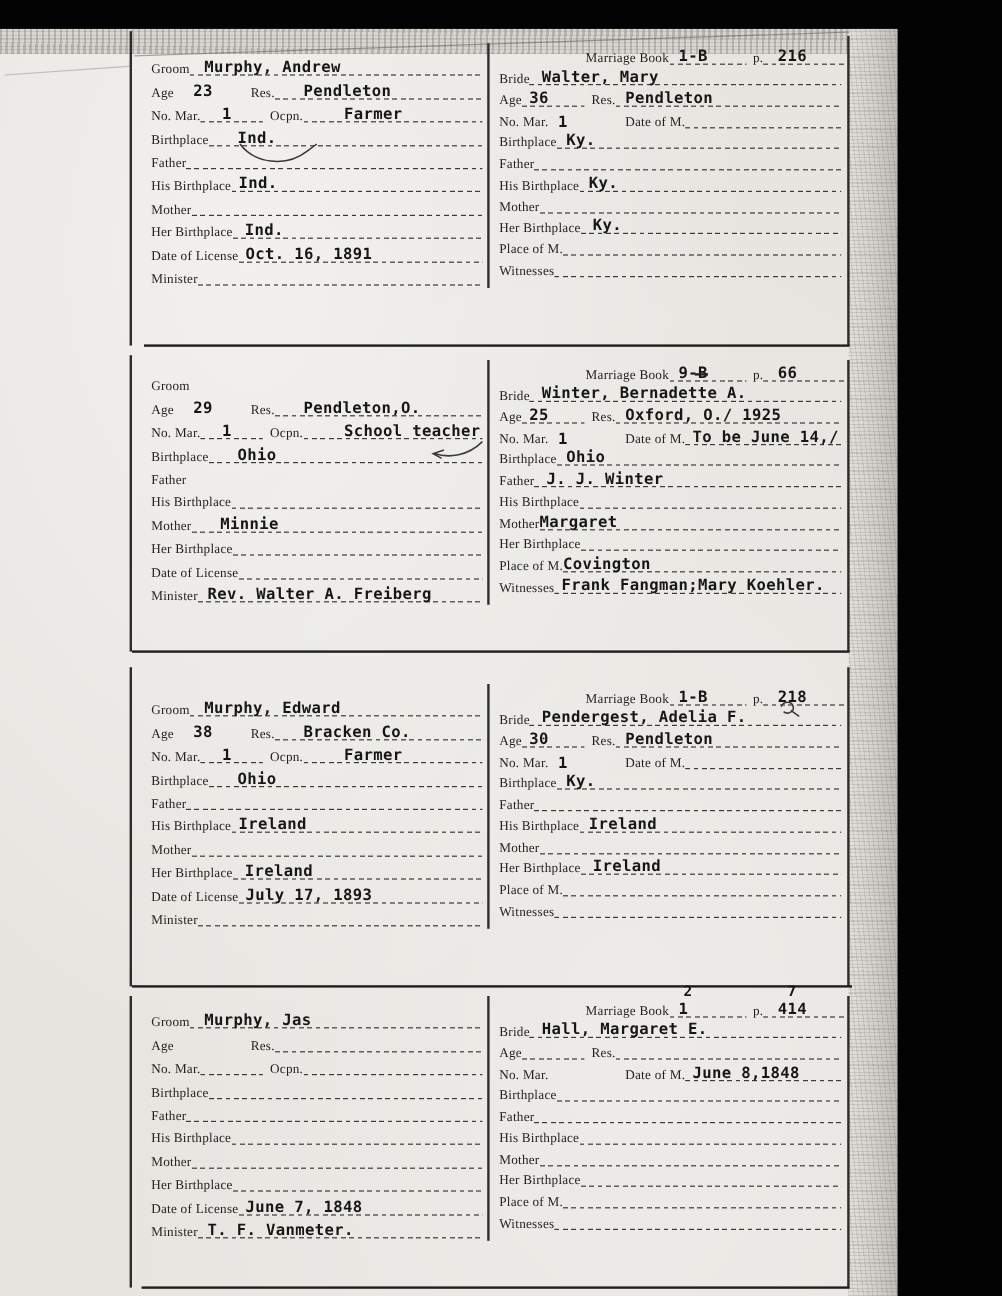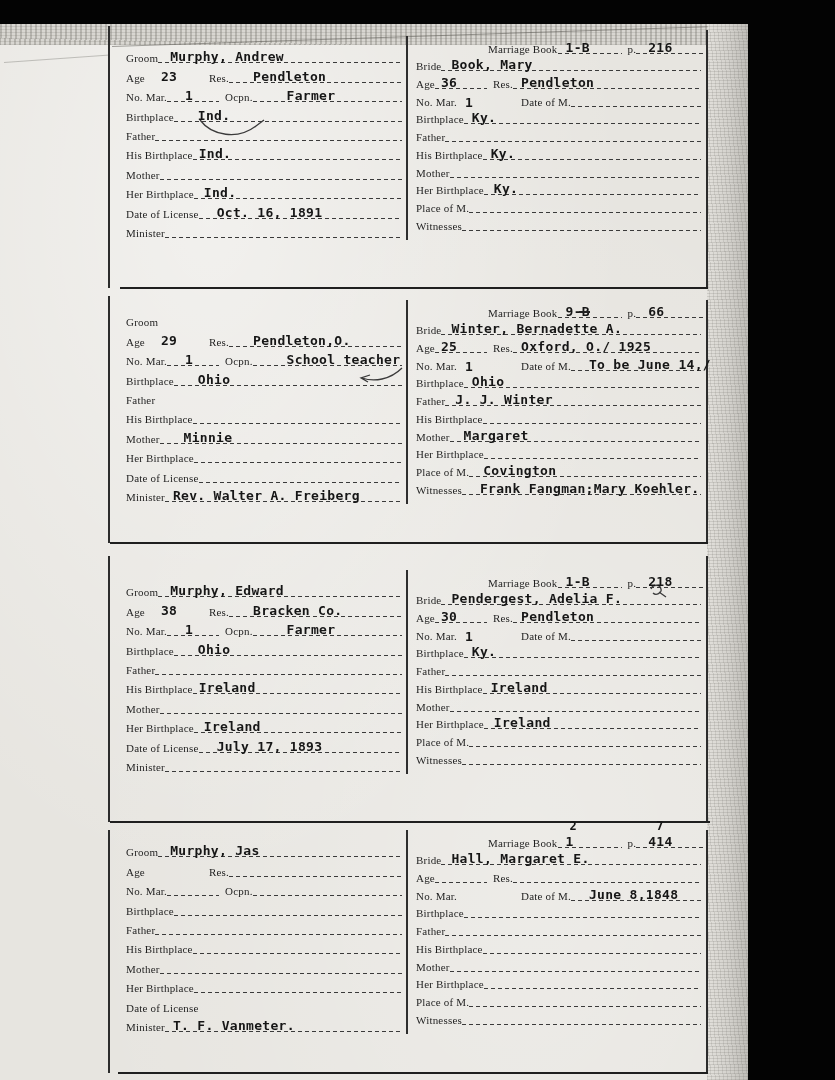--- a/index.html
+++ b/index.html
@@ -50,22 +50,22 @@
     flex:1 1 auto;position:relative;align-self:stretch;
     background-image:repeating-linear-gradient(90deg,#3a3a3a 0 4px,transparent 4px 7px);
     background-size:100% 1px;background-position:0 calc(100% - 2px);background-repeat:no-repeat;
   }
   .fill.w52{flex:0 0 52px;} .fill.w58{flex:0 0 58px;margin-top:20px;} .fill.w64{flex:0 0 64px;} .fill.w70{flex:0 0 70px;}
   .val{
     position:absolute;bottom:1px;left:0;
     font-family:"DejaVu Sans Mono","Liberation Mono",monospace;
     font-weight:700;font-size:13px;color:#161616;white-space:nowrap;letter-spacing:.3px;
   }
-  .ml2{margin-left:18px;} .ml6{margin-left:6px;} .ml8{margin-left:8px;} .ml10{margin-left:10px;}
-  .ml12{margin-left:12px;} .ml14{margin-left:14px;} .ml16{margin-left:16px;} .ml18{margin-left:18px;}
+  .ml2{margin-left:6px;} .ml6{margin-left:6px;} .ml8{margin-left:8px;} .ml10{margin-left:10px;}
+  .ml12{margin-left:12px;} .ml14{} .ml16{margin-left:16px;} .ml18{margin-left:18px;}
   .ml22{margin-left:34px;} .ml24{margin-left:24px;}
   .row.book{padding-left:72px;padding-right:44px;}
   .sup{
     position:absolute;top:-13px;left:12px;
     font-family:"DejaVu Sans Mono","Liberation Mono",monospace;
     font-weight:700;font-size:12px;color:#161616;
   }
   .card-1 .book-no-val::after{
     content:"";position:absolute;left:calc(100% - 11px);width:11px;top:46%;height:2px;background:#222;
   }
@@ -198,21 +198,21 @@
           </span>
         <span class="lbl">p.</span>
         <span class="fill w70">
             <span class="val ml12">216</span>
             <span class="sup" style="left:20px;"></span>
           </span>
       </div>
       <div class="row">
         <span class="lbl">Bride</span>
         <span class="fill">
-            <span class="val ml10">Book, Mary</span>
+            <span class="val ml10">Walter, Mary</span>
           </span>
       </div>
       <div class="row">
         <span class="lbl">Age</span>
         <span class="fill w52">
             <span class="val ml6">36</span>
           </span>
         <span class="lbl">Res.</span>
         <span class="fill">
             <span class="val ml8">Pendleton</span>
@@ -627,20 +627,23 @@
           </span>
       </div>
       <div class="row">
         <span class="lbl">Her Birthplace</span>
         <span class="fill">
             <span class="val ml10"></span>
           </span>
       </div>
       <div class="row">
         <span class="lbl">Date of License</span>
+        <span class="fill">
+            <span class="val ml2">June 7, 1848</span>
+          </span>
       </div>
       <div class="row">
         <span class="lbl">Minister</span>
         <span class="fill">
             <span class="val ml8">T. F. Vanmeter.</span>
           </span>
       </div>
     </div>
     <div class="col right">
       <div class="row book">

